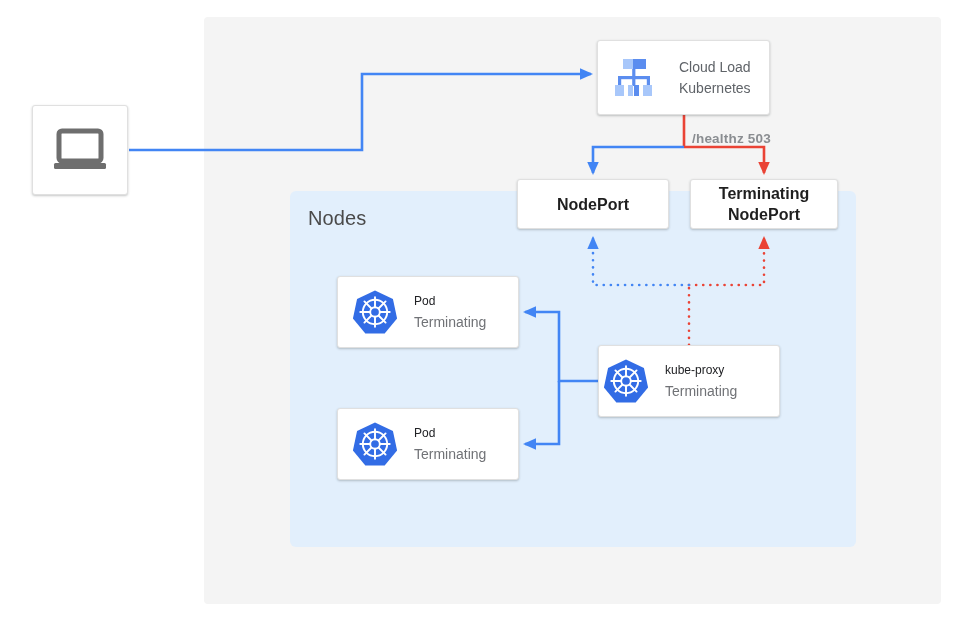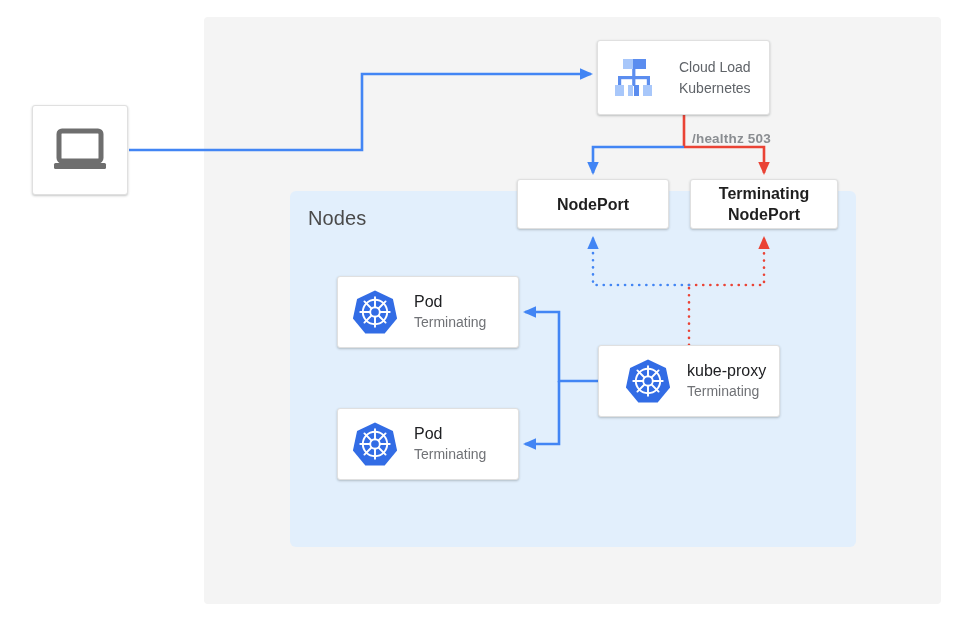--- a/index.html
+++ b/index.html
@@ -78,25 +78,25 @@
     line-height: 21px;
   }
   .pod-card {
     left: 337px; width: 182px; height: 72px;
     display: flex; align-items: center; padding-left: 14px;
   }
   .pod-card.pod-1 { top: 276px; }
   .pod-card.pod-2 { top: 408px; }
   .kubeproxy-card {
     left: 598px; top: 345px; width: 182px; height: 72px;
-    display: flex; align-items: center; padding-left: 26px;
+    display: flex; align-items: center; padding-left: 4px;
   }
   .pod-text { margin-left: 16px; }
   .pod-title {
-    font-size: 16px;
+    font-size: 12px;
     color: #202124;
     line-height: 21px;
   }
   .pod-sub {
     font-size: 14px;
     color: #707276;
     line-height: 21px;
   }
   .healthz-label {
     position: absolute;

